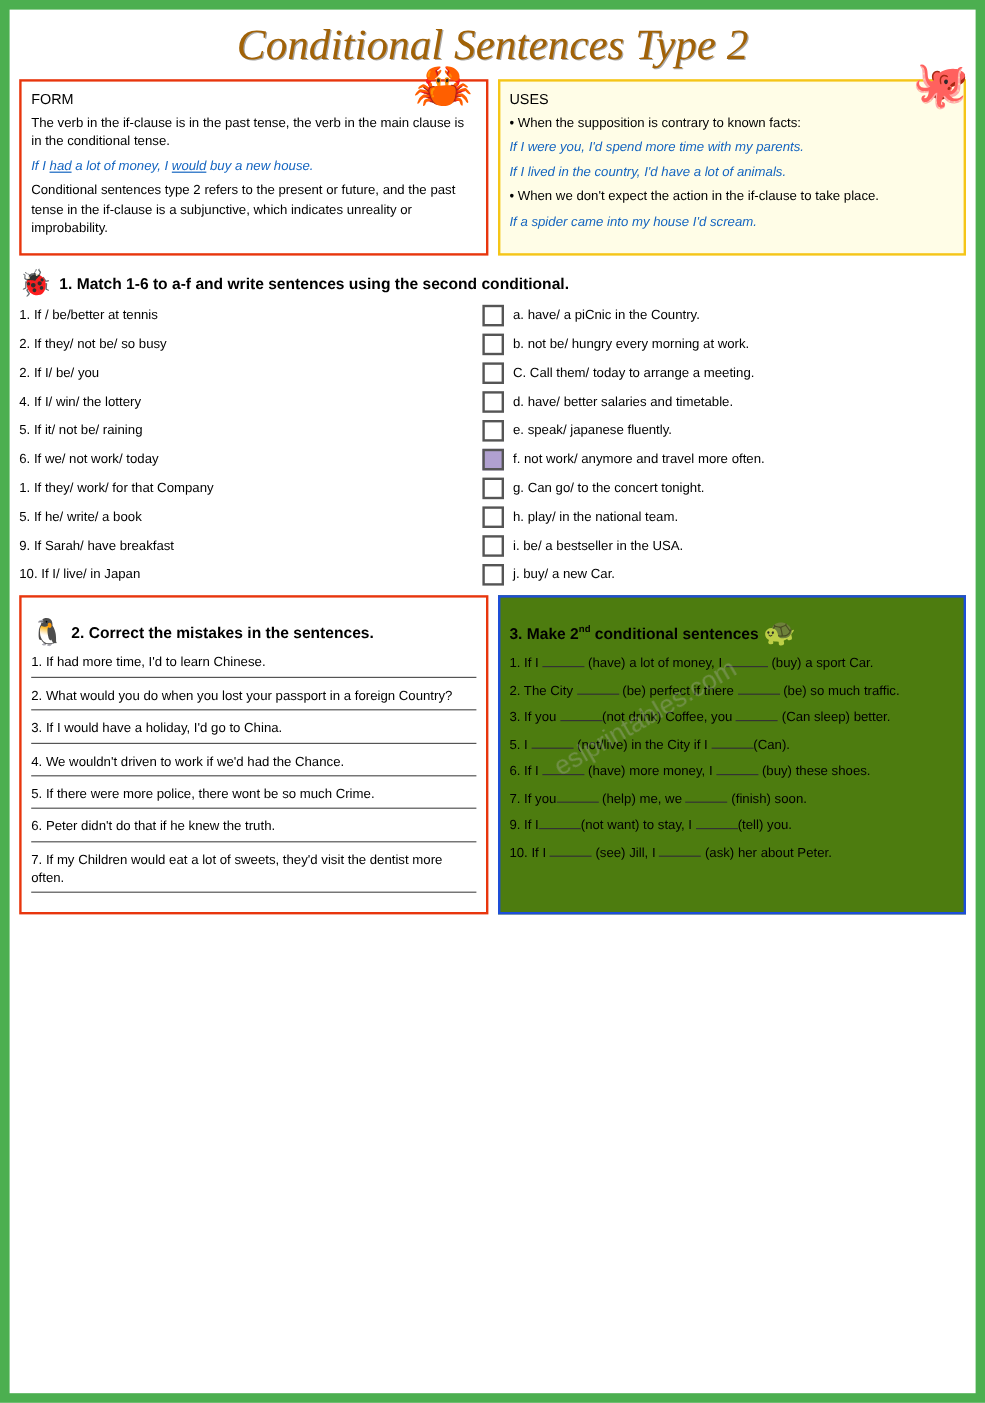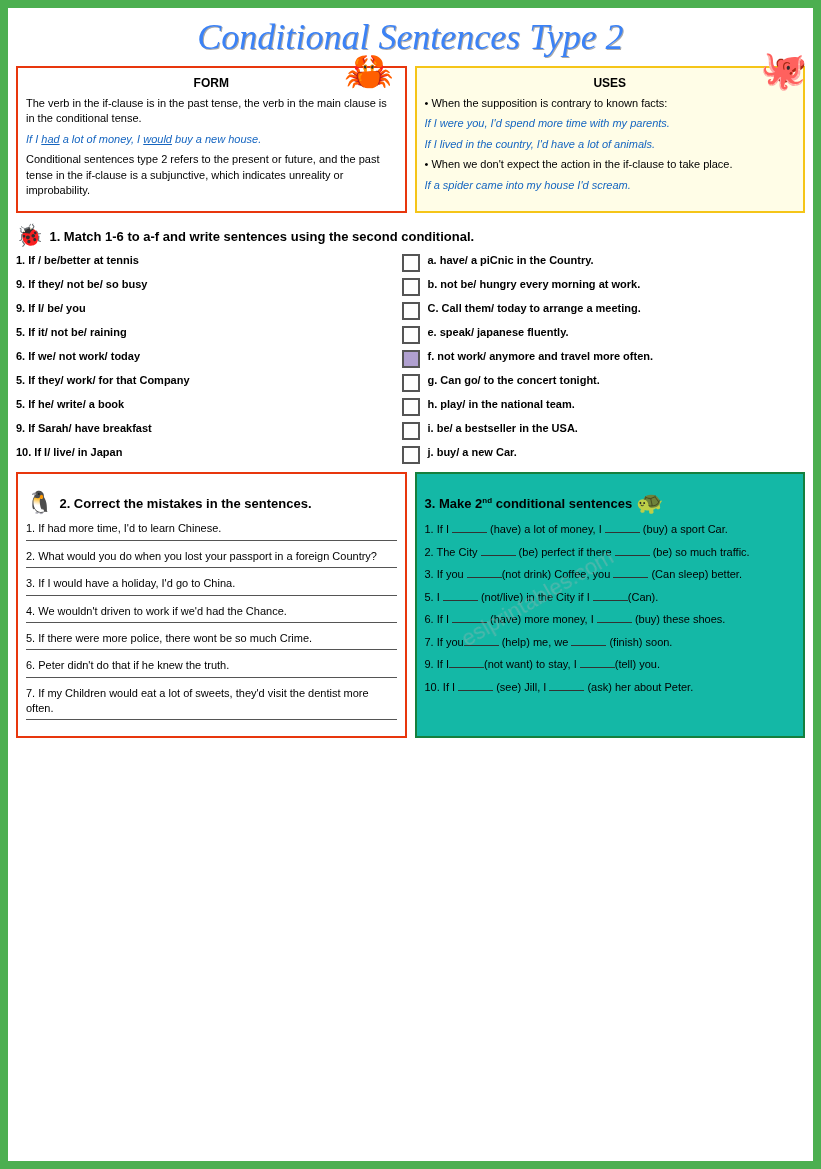--- a/index.html
+++ b/index.html
@@ -13,21 +13,21 @@
     }
     .page {
       background: white;
       width: 805px;
       min-height: 1153px;
       padding: 8px;
     }
     .title {
       font-family: 'Comic Sans MS', cursive;
       font-size: 36px;
-      color: #3b82f6;
+      color: #a16207;
       text-align: center;
       font-style: italic;
       margin-bottom: 8px;
       text-shadow: 1px 1px 0 #aaa;
     }
     .top-section {
       display: flex;
       gap: 8px;
       margin-bottom: 10px;
       position: relative;
@@ -42,23 +42,22 @@
     }
     .uses-box {
       flex: 1;
       border: 2px solid #f5c518;
       padding: 8px;
       background: #fffde7;
       font-size: 11px;
       position: relative;
     }
     .box-title {
-      font-weight: bold;
+      font-weight: normal;
       font-size: 12px;
-      text-align: center;
       margin-bottom: 6px;
       font-family: Arial Black, Arial, sans-serif;
     }
     .form-box p, .uses-box p {
       margin-bottom: 5px;
       line-height: 1.4;
     }
     .blue-text { color: #1565c0; font-style: italic; }
     .underline { text-decoration: underline; }
     .crab-icon {
@@ -78,23 +77,22 @@
       align-items: center;
       margin: 8px 0 5px 0;
       font-weight: bold;
       font-size: 13px;
     }
     .ladybug { font-size: 22px; margin-right: 6px; }
     .penguin { font-size: 22px; margin-right: 6px; }
     .turtle { font-size: 22px; margin-right: 6px; }
     .match-row {
       display: flex;
-      align-items: flex-start;
+      align-items: center;
       margin-bottom: 6px;
-      font-weight: bold;
     }
     .match-left {
       flex: 1;
       font-size: 11px;
     }
     .match-checkbox {
       width: 18px;
       height: 18px;
       border: 2px solid #555;
       margin: 0 8px;
@@ -111,23 +109,23 @@
       margin-top: 8px;
     }
     .exercise2-box {
       flex: 1;
       border: 2px solid #e8360d;
       padding: 8px;
       font-size: 11px;
     }
     .exercise3-box {
       flex: 1;
-      border: 2px solid #15803d;
-      padding: 8px;
-      background: #14b8a6;
+      border: 2px solid #1d4ed8;
+      padding: 8px;
+      background: #4d7c0f;
       font-size: 11px;
     }
     .ex2-item {
       margin-bottom: 8px;
       line-height: 1.4;
     }
     .ex2-line {
       border-bottom: 1px solid #555;
       width: 100%;
       margin-top: 3px;
@@ -184,41 +182,46 @@
     <span>1. Match 1-6 to a-f and write sentences using the second conditional.</span>
   </div>
 
   <div>
     <div class="match-row">
       <span class="match-left">1. If / be/better at tennis</span>
       <div class="match-checkbox"></div>
       <span class="match-right">a. have/ a piCnic in the Country.</span>
     </div>
     <div class="match-row">
-      <span class="match-left">9. If they/ not be/ so busy</span>
+      <span class="match-left">2. If they/ not be/ so busy</span>
       <div class="match-checkbox"></div>
       <span class="match-right">b. not be/ hungry every morning at work.</span>
     </div>
     <div class="match-row">
-      <span class="match-left">9. If I/ be/ you</span>
+      <span class="match-left">2. If I/ be/ you</span>
       <div class="match-checkbox"></div>
       <span class="match-right">C. Call them/ today to arrange a meeting.</span>
+    </div>
+    <div class="match-row">
+      <span class="match-left">4. If I/ win/ the lottery</span>
+      <div class="match-checkbox"></div>
+      <span class="match-right">d. have/ better salaries and timetable.</span>
     </div>
     <div class="match-row">
       <span class="match-left">5. If it/ not be/ raining</span>
       <div class="match-checkbox"></div>
       <span class="match-right">e. speak/ japanese fluently.</span>
     </div>
     <div class="match-row">
       <span class="match-left">6. If we/ not work/ today</span>
       <div class="match-checkbox" style="background:#b0a0d0;"></div>
       <span class="match-right">f. not work/ anymore and travel more often.</span>
     </div>
     <div class="match-row">
-      <span class="match-left">5. If they/ work/ for that Company</span>
+      <span class="match-left">1. If they/ work/ for that Company</span>
       <div class="match-checkbox"></div>
       <span class="match-right">g. Can go/ to the concert tonight.</span>
     </div>
     <div class="match-row">
       <span class="match-left">5. If he/ write/ a book</span>
       <div class="match-checkbox"></div>
       <span class="match-right">h. play/ in the national team.</span>
     </div>
     <div class="match-row">
       <span class="match-left">9. If Sarah/ have breakfast</span>

